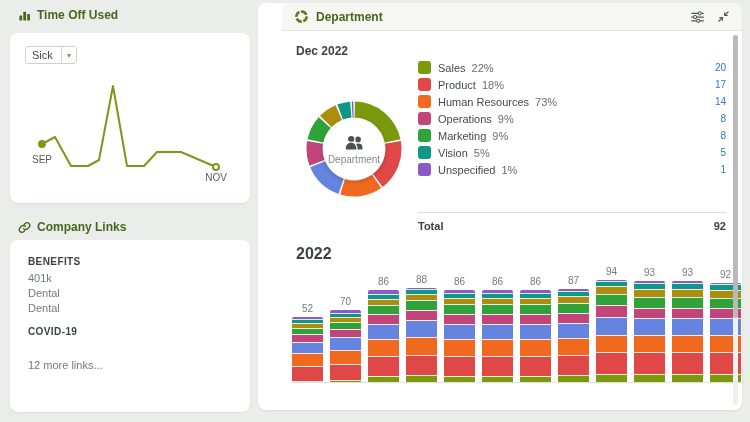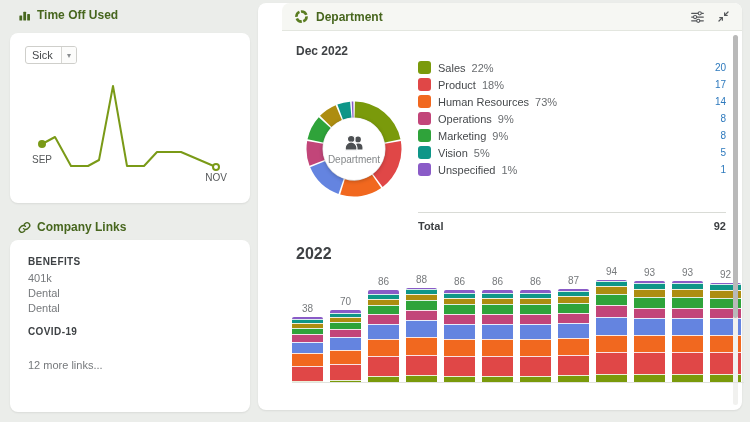--- a/index.html
+++ b/index.html
@@ -270,21 +270,21 @@
 
     <div class="legend-total">
       <span>Total</span>
       <span>92</span>
     </div>
 
     <div class="year-label">2022</div>
 
     <div class="bars" id="bars">
         <div class="bar-col">
-          <div class="bar-label">38</div>
+          <div class="bar-label">52</div>
           <div class="bar">
             <div class="bar-seg" style="height: 2.5px; background: rgb(138, 91, 199);"></div>
             <div class="bar-seg" style="height: 3.8px; background: rgb(14, 150, 136);"></div>
             <div class="bar-seg" style="height: 5.1px; background: rgb(173, 141, 16);"></div>
             <div class="bar-seg" style="height: 6.3px; background: rgb(47, 163, 58);"></div>
             <div class="bar-seg" style="height: 7.6px; background: rgb(194, 69, 121);"></div>
             <div class="bar-seg" style="height: 11.4px; background: rgb(100, 132, 224);"></div>
             <div class="bar-seg" style="height: 12.7px; background: rgb(241, 104, 31);"></div>
             <div class="bar-seg" style="height: 15.2px; background: rgb(224, 71, 71);"></div>
             <div class="bar-seg" style="height: 17.7px; background: rgb(122, 154, 11);"></div>

